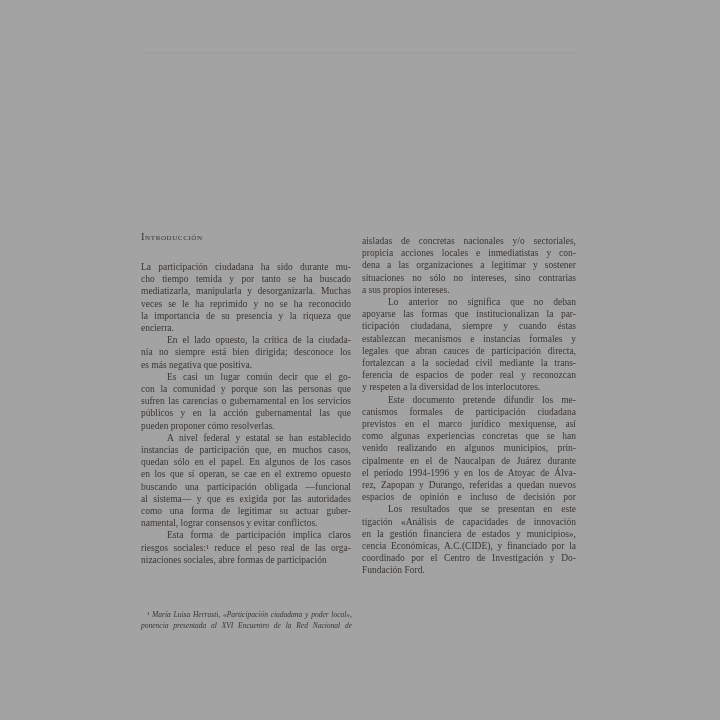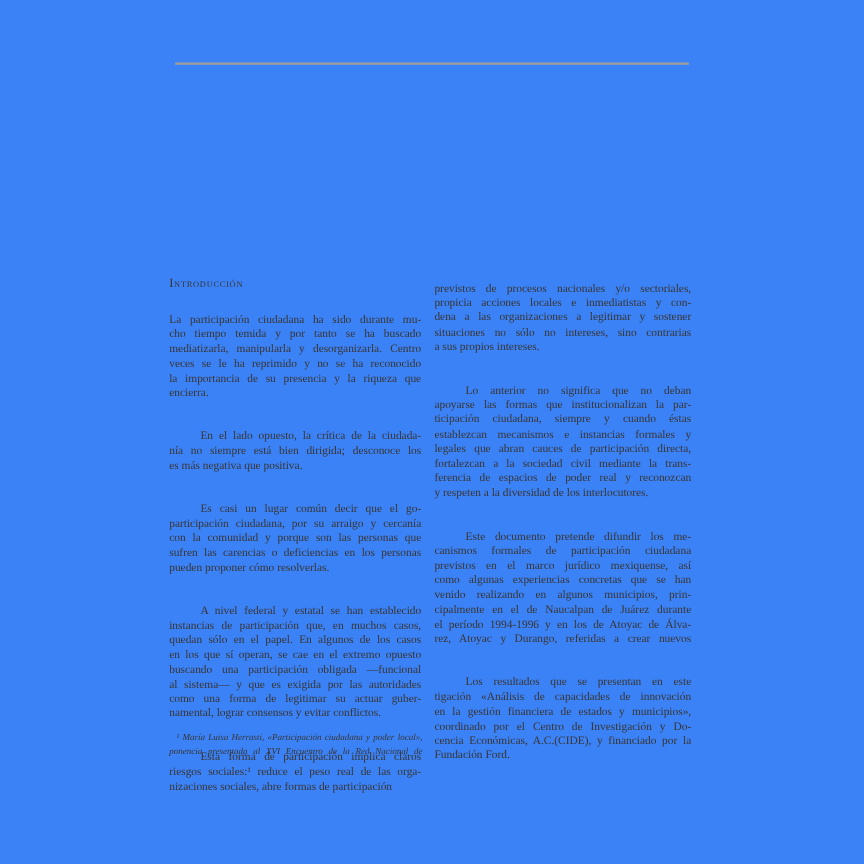--- a/index.html
+++ b/index.html
@@ -6,21 +6,21 @@
     margin: 0;
     padding: 0;
     width: 720px;
     height: 720px;
     background: #ffffff;
   }
   .page {
     position: relative;
     width: 720px;
     height: 720px;
-    background: #3b82f6;
+    background: #a3a3a3;
     overflow: hidden;
     font-family: "Liberation Serif", "DejaVu Serif", serif;
     color: #3a3531;
   }
   .top-rule {
     position: absolute;
     left: 146px;
     top: 52px;
     width: 428px;
     height: 1.5px;
@@ -42,21 +42,21 @@
     font-size: 9.5px;
     line-height: 12.2px;
   }
   .col-left  { left: 141px; top: 261px; width: 210px; }
   .col-right { left: 362px; top: 235px; width: 214px; }
   .line {
     text-align: justify;
     text-align-last: justify;
   }
   .line.last { text-align-last: left; }
-  .col .line.indent { text-indent: 26px; margin-top: 24px; }
+  .col .line.indent { text-indent: 26px; }
   .footnote {
     position: absolute;
     left: 141px;
     top: 609px;
     width: 211px;
     font-size: 7.5px;
     line-height: 11px;
     font-style: italic;
   }
   .footnote .line.indent { text-indent: 6px; }
@@ -64,56 +64,56 @@
 </head>
 <body>
 
 <div class="page">
   <div class="top-rule"></div>
   <h1 class="heading">Introducción</h1>
   <div class="col col-left">
       <div class="para">
         <div class="line">La participación ciudadana ha sido durante mu-</div>
         <div class="line">cho tiempo temida y por tanto se ha buscado</div>
-        <div class="line">mediatizarla, manipularla y desorganizarla. Centro</div>
+        <div class="line">mediatizarla, manipularla y desorganizarla. Muchas</div>
         <div class="line">veces se le ha reprimido y no se ha reconocido</div>
         <div class="line">la importancia de su presencia y la riqueza que</div>
         <div class="line last">encierra.</div>
       </div>
       <div class="para">
         <div class="line indent">En el lado opuesto, la crítica de la ciudada-</div>
         <div class="line">nía no siempre está bien dirigida; desconoce los</div>
         <div class="line last">es más negativa que positiva.</div>
       </div>
       <div class="para">
         <div class="line indent">Es casi un lugar común decir que el go-</div>
-        <div class="line">participación ciudadana, por su arraigo y cercanía</div>
         <div class="line">con la comunidad y porque son las personas que</div>
-        <div class="line">sufren las carencias o deficiencias en los personas</div>
+        <div class="line">sufren las carencias o gubernamental en los servicios</div>
+        <div class="line">públicos y en la acción gubernamental las que</div>
         <div class="line last">pueden proponer cómo resolverlas.</div>
       </div>
       <div class="para">
         <div class="line indent">A nivel federal y estatal se han establecido</div>
         <div class="line">instancias de participación que, en muchos casos,</div>
         <div class="line">quedan sólo en el papel. En algunos de los casos</div>
         <div class="line">en los que sí operan, se cae en el extremo opuesto</div>
         <div class="line">buscando una participación obligada —funcional</div>
         <div class="line">al sistema— y que es exigida por las autoridades</div>
         <div class="line">como una forma de legitimar su actuar guber-</div>
         <div class="line last">namental, lograr consensos y evitar conflictos.</div>
       </div>
       <div class="para">
         <div class="line indent">Esta forma de participación implica claros</div>
         <div class="line">riesgos sociales:¹ reduce el peso real de las orga-</div>
         <div class="line last">nizaciones sociales, abre formas de participación</div>
       </div>
     </div>
   <div class="col col-right">
       <div class="para">
-        <div class="line">previstos de procesos nacionales y/o sectoriales,</div>
+        <div class="line">aisladas de concretas nacionales y/o sectoriales,</div>
         <div class="line">propicia acciones locales e inmediatistas y con-</div>
         <div class="line">dena a las organizaciones a legitimar y sostener</div>
         <div class="line">situaciones no sólo no intereses, sino contrarias</div>
         <div class="line last">a sus propios intereses.</div>
       </div>
       <div class="para">
         <div class="line indent">Lo anterior no significa que no deban</div>
         <div class="line">apoyarse las formas que institucionalizan la par-</div>
         <div class="line">ticipación ciudadana, siempre y cuando éstas</div>
         <div class="line">establezcan mecanismos e instancias formales y</div>
@@ -123,28 +123,29 @@
         <div class="line last">y respeten a la diversidad de los interlocutores.</div>
       </div>
       <div class="para">
         <div class="line indent">Este documento pretende difundir los me-</div>
         <div class="line">canismos formales de participación ciudadana</div>
         <div class="line">previstos en el marco jurídico mexiquense, así</div>
         <div class="line">como algunas experiencias concretas que se han</div>
         <div class="line">venido realizando en algunos municipios, prin-</div>
         <div class="line">cipalmente en el de Naucalpan de Juárez durante</div>
         <div class="line">el período 1994-1996 y en los de Atoyac de Álva-</div>
-        <div class="line">rez, Atoyac y Durango, referidas a crear nuevos</div>
+        <div class="line">rez, Zapopan y Durango, referidas a quedan nuevos</div>
+        <div class="line">espacios de opinión e incluso de decisión por</div>
       </div>
       <div class="para">
         <div class="line indent">Los resultados que se presentan en este</div>
         <div class="line">tigación «Análisis de capacidades de innovación</div>
         <div class="line">en la gestión financiera de estados y municipios»,</div>
+        <div class="line">cencia Económicas, A.C.(CIDE), y financiado por la</div>
         <div class="line">coordinado por el Centro de Investigación y Do-</div>
-        <div class="line">cencia Económicas, A.C.(CIDE), y financiado por la</div>
         <div class="line last">Fundación Ford.</div>
       </div>
     </div>
   <div class="footnote">
       <div class="para">
         <div class="line indent">¹ María Luisa Herrasti, «Participación ciudadana y poder local»,</div>
         <div class="line">ponencia presentada al XVI Encuentro de la Red Nacional de</div>
       </div>
     </div>
 </div>

